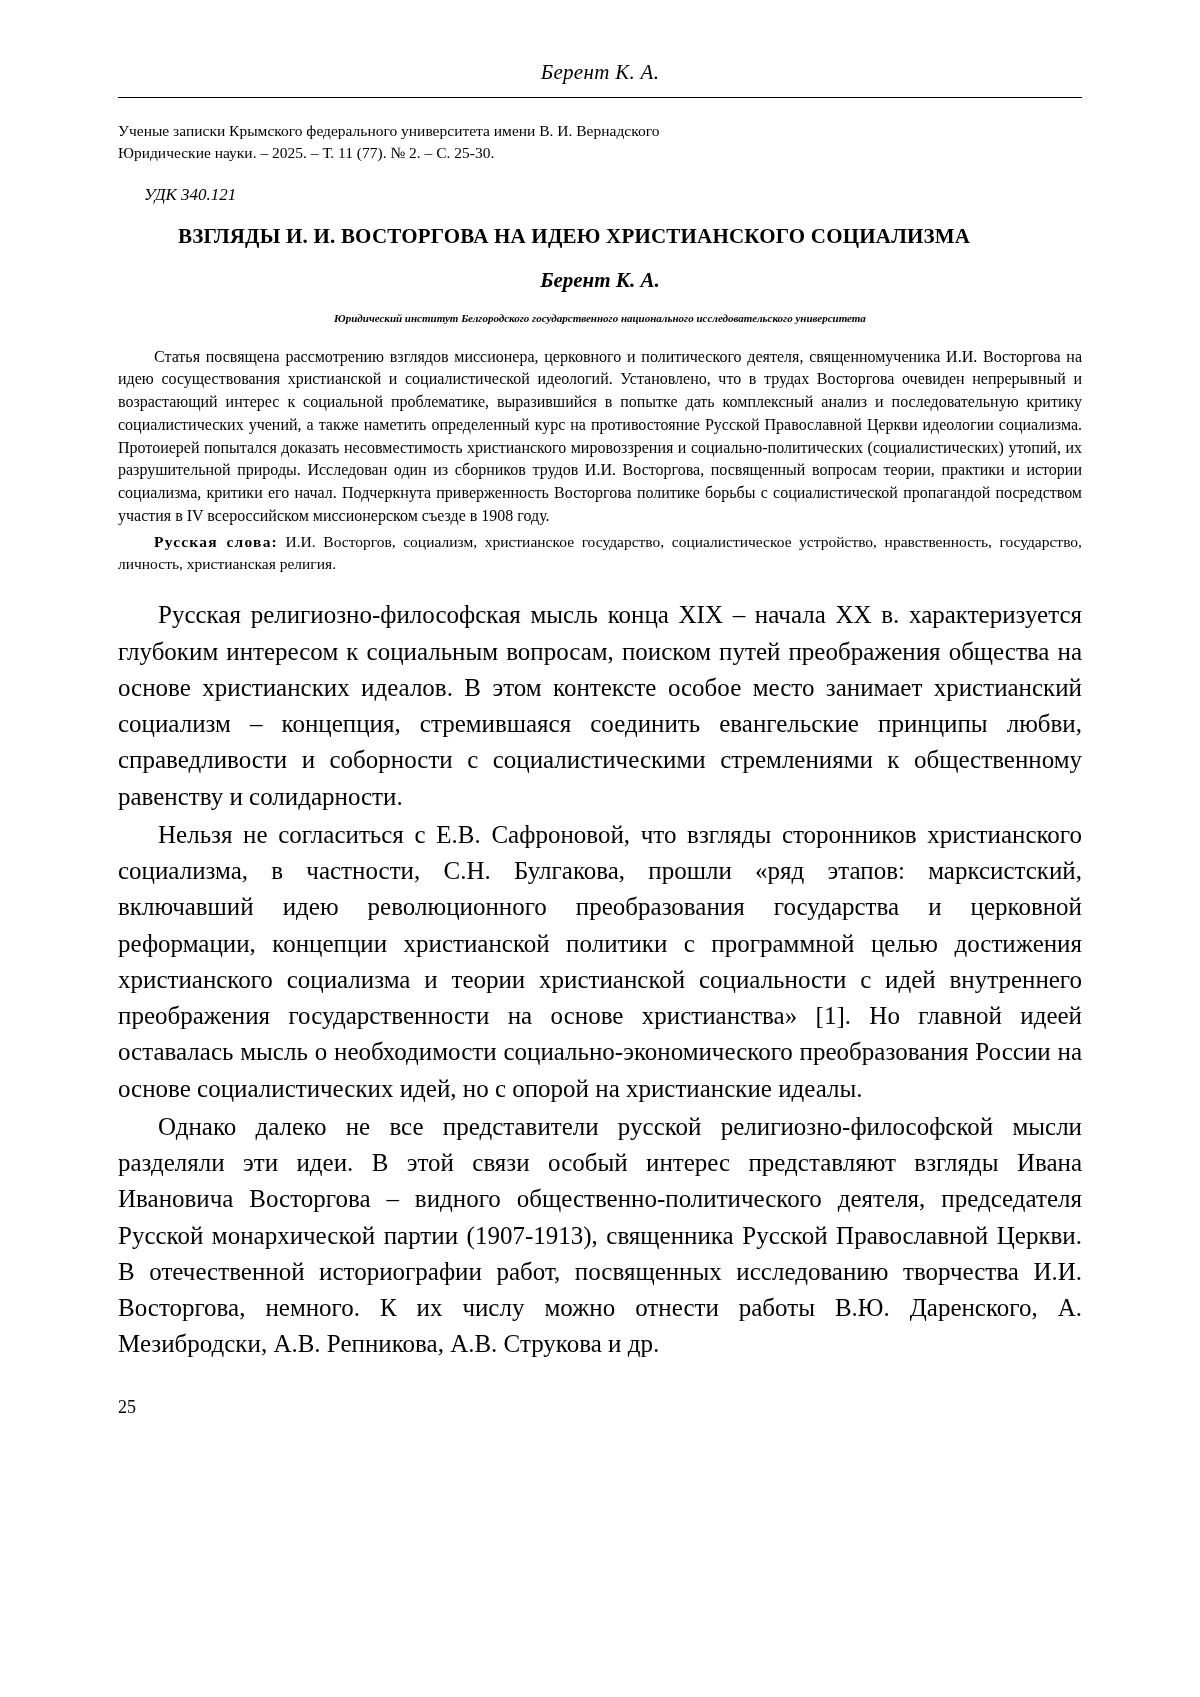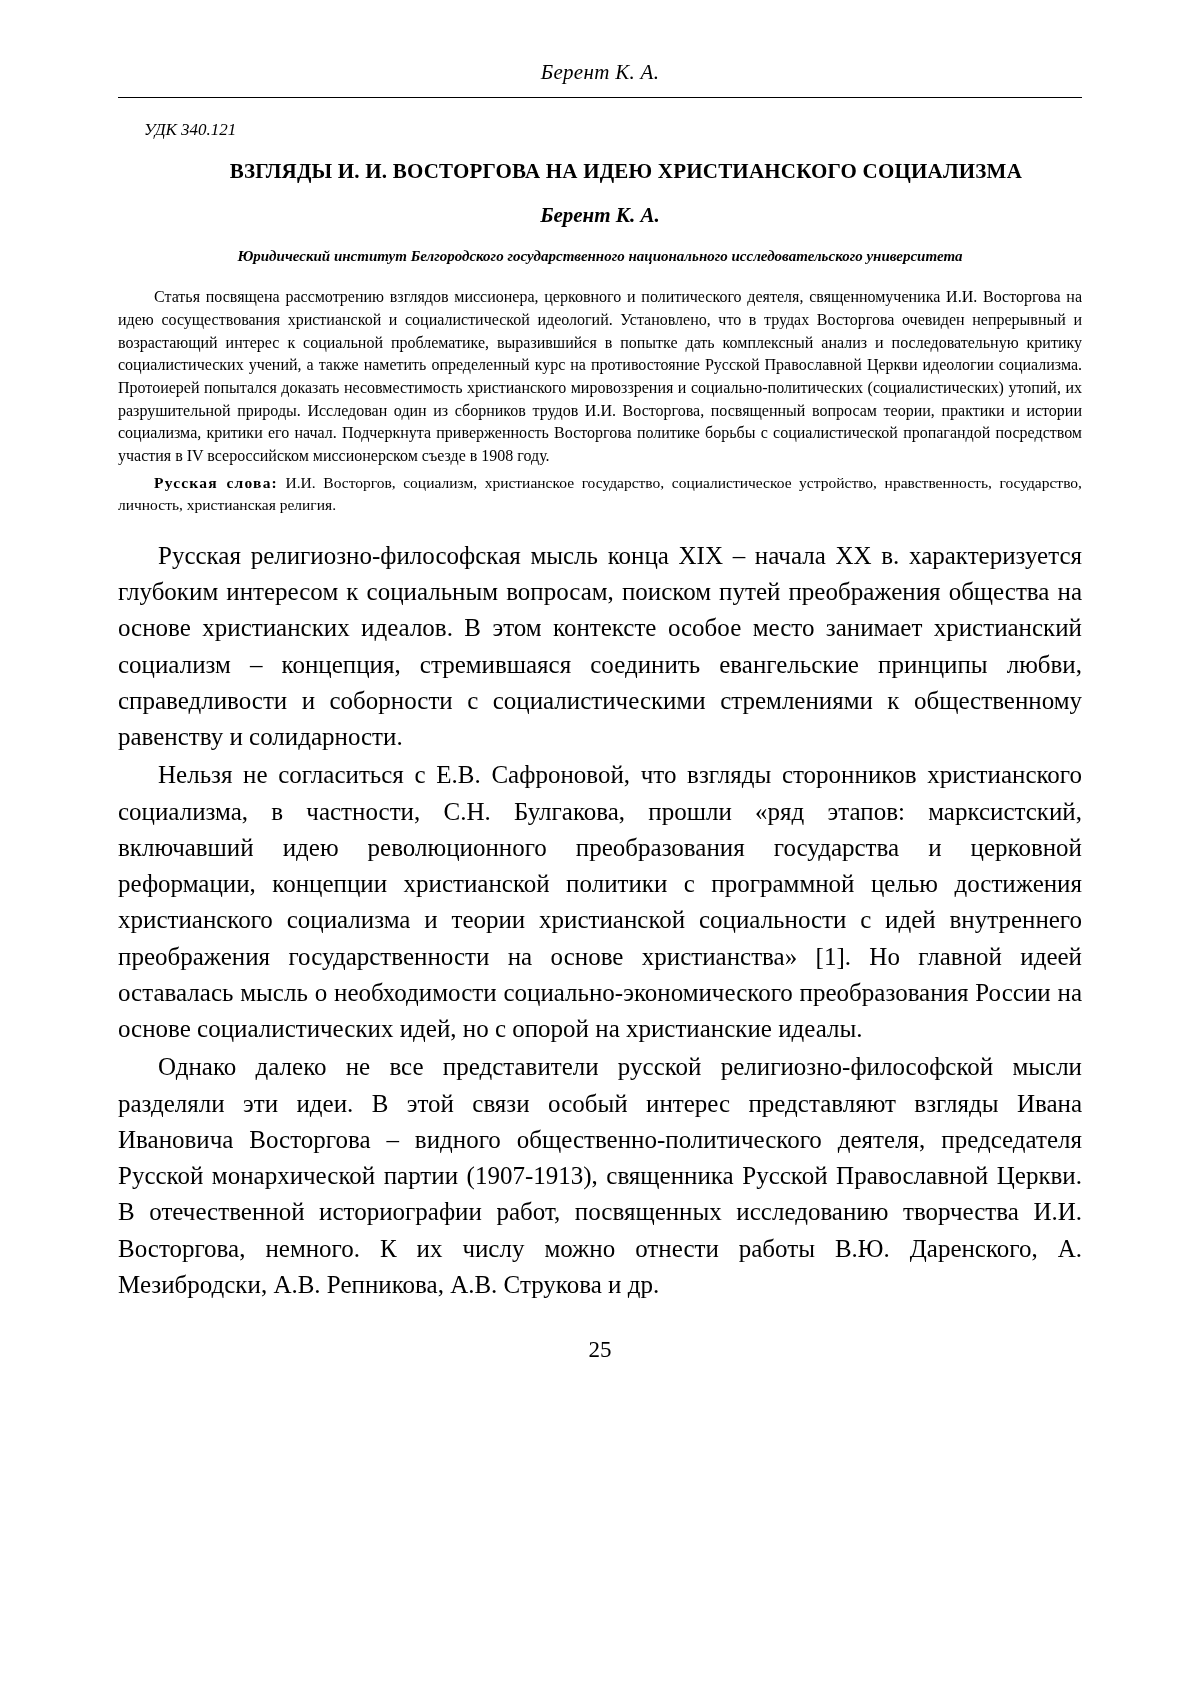--- a/index.html
+++ b/index.html
@@ -37,40 +37,40 @@
     line-height: 1.45;
     margin: 0 0 20px 0;
   }
   .udk {
     font-style: italic;
     font-weight: normal;
     font-size: 17px;
     margin: 0 0 18px 26px;
   }
   .article-title {
-    text-align: right;
+    text-align: left;
     font-weight: bold;
     font-size: 21px;
     line-height: 1.28;
     letter-spacing: 0.2px;
     margin: 0 60px 18px 60px;
     text-transform: uppercase;
   }
   .author {
     text-align: center;
     font-weight: bold;
     font-style: italic;
     font-size: 21px;
     margin: 0 0 18px 0;
   }
   .affiliation {
     text-align: center;
     font-weight: bold;
     font-style: italic;
-    font-size: 15px;
+    font-size: 11px;
     line-height: 1.35;
     margin: 0 20px 20px 20px;
   }
   .abstract {
     font-size: 16px;
     line-height: 1.42;
     text-align: justify;
     text-indent: 36px;
     margin: 0 0 4px 0;
     hyphens: auto;
@@ -88,33 +88,37 @@
   }
   .body-par {
     font-size: 25px;
     line-height: 1.45;
     text-align: justify;
     text-indent: 40px;
     margin: 0 0 2px 0;
     hyphens: auto;
   }
   .page-number {
-    text-align: center;
-    font-size: 23px;
+    text-align: left;
+    font-size: 18px;
     margin-top: 34px;
   }
 </style>
 </head>
 <body>
 
 <div class="page">
 
   <div class="running-head">Берент К. А.</div>
   <hr class="head-rule">
 
+  <div class="journal-line">
+    <div>Ученые записки Крымского федерального университета имени В. И. Вернадского</div>
+    <div>Юридические науки. – 2025. – Т. 11 (77). № 2. – С. 25-30.</div>
+  </div>
 
   <div class="udk">УДК 340.121</div>
 
   <h1 class="article-title">ВЗГЛЯДЫ И. И. ВОСТОРГОВА НА ИДЕЮ ХРИСТИАНСКОГО СОЦИАЛИЗМА</h1>
 
   <div class="author">Берент К. А.</div>
 
   <div class="affiliation">Юридический институт Белгородского государственного национального исследовательского университета</div>
 
   <p class="abstract">Статья посвящена рассмотрению взглядов миссионера, церковного и политического деятеля, священномученика И.И. Восторгова на идею сосуществования христианской и социалистической идеологий. Установлено, что в трудах Восторгова очевиден непрерывный и возрастающий интерес к социальной проблематике, выразившийся в попытке дать комплексный анализ и последовательную критику социалистических учений, а также наметить определенный курс на противостояние Русской Православной Церкви идеологии социализма. Протоиерей попытался доказать несовместимость христианского мировоззрения и социально-политических (социалистических) утопий, их разрушительной природы. Исследован один из сборников трудов И.И. Восторгова, посвященный вопросам теории, практики и истории социализма, критики его начал. Подчеркнута приверженность Восторгова политике борьбы с социалистической пропагандой посредством участия в IV всероссийском миссионерском съезде в 1908 году.</p>

